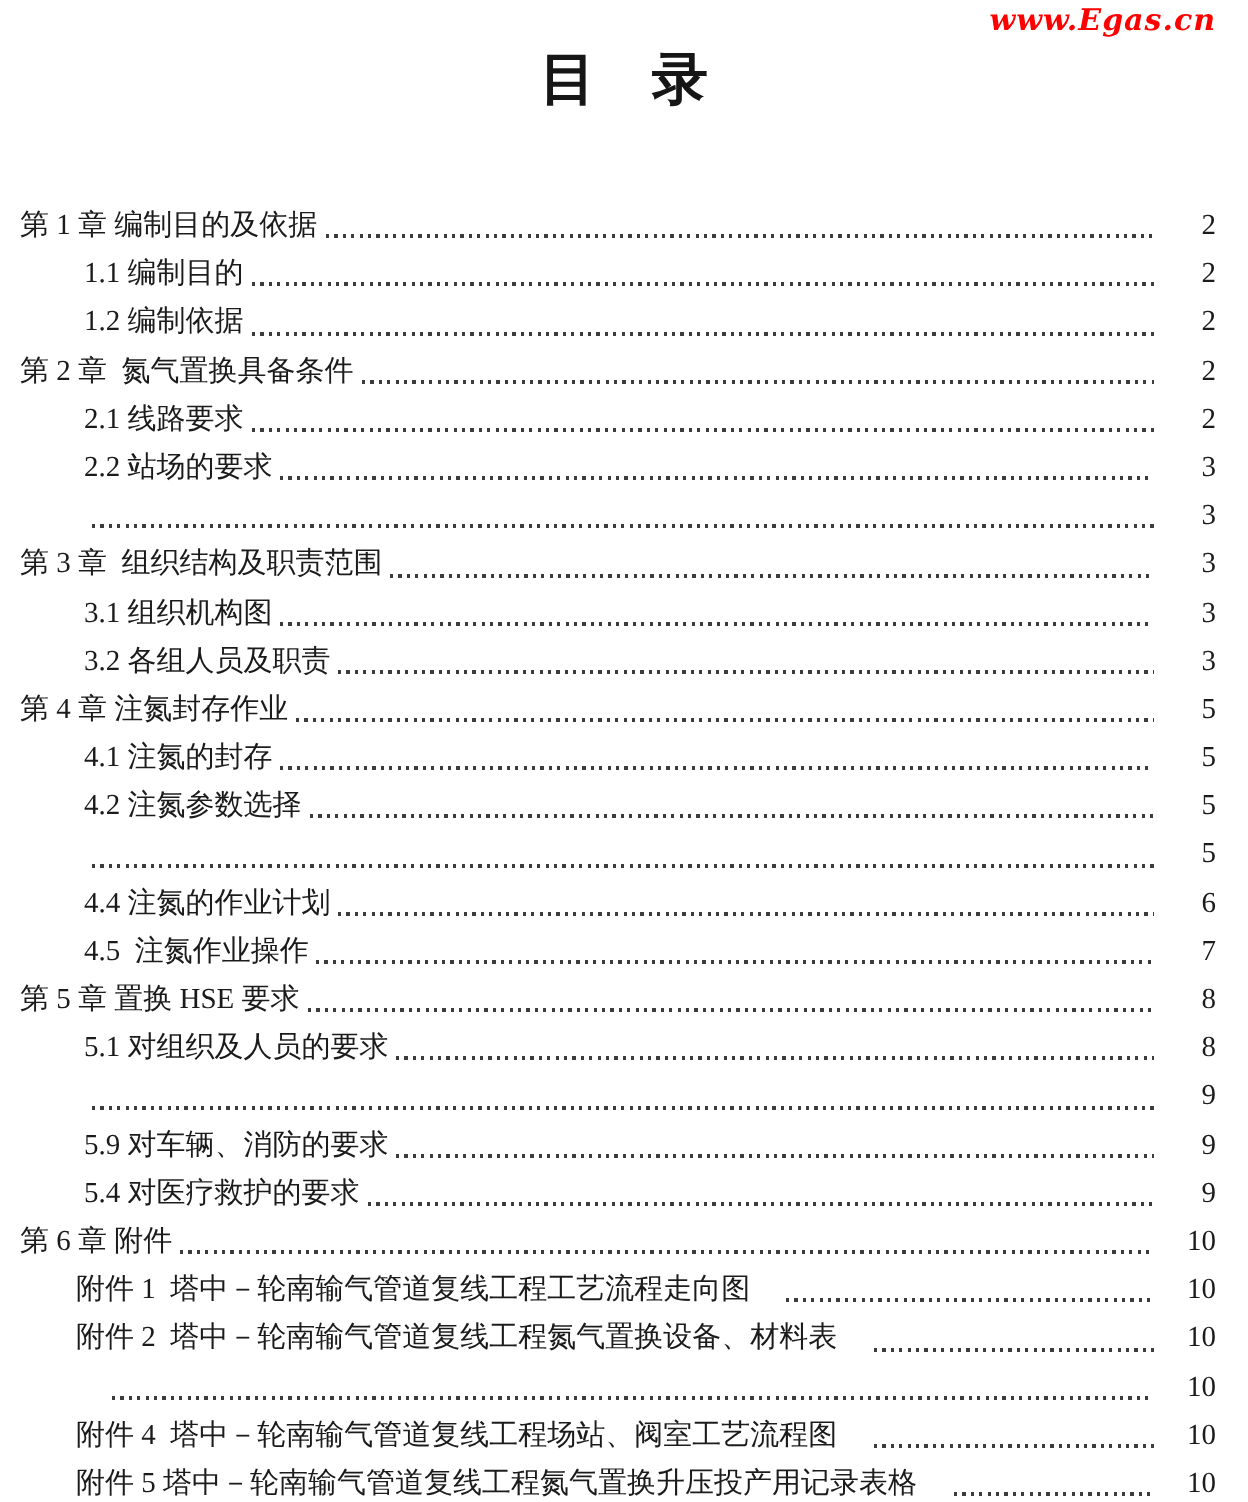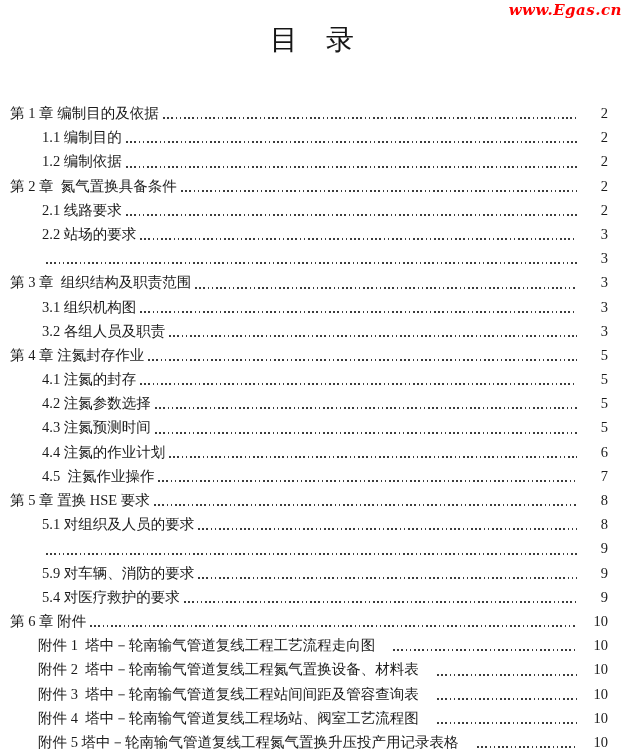--- a/index.html
+++ b/index.html
@@ -10,35 +10,35 @@
     margin: 0 auto;
     background: #ffffff;
     font-family: "Liberation Serif", "DejaVu Serif", serif;
     color: #1b1b1b;
     overflow: hidden;
     box-sizing: border-box;
   }
   .watermark {
     position: absolute;
     top: 1px;
-    right: 2px;
+    right: 16px;
     color: #ff0000;
     font-size: 15px;
     font-weight: bold;
     font-style: italic;
     font-family: "DejaVu Serif", serif;
     letter-spacing: 0.5px;
   }
   .doc-title {
     margin: 0;
     padding-top: 21px;
     height: 37px;
     text-align: center;
     font-size: 28px;
-    font-weight: normal;
+    font-weight: bold;
     white-space: pre;
     color: #161616;
   }
   .toc {
     margin: 43px 16px 0 10px;
   }
   .toc-row {
     display: flex;
     align-items: baseline;
     height: 24.2px;
@@ -129,21 +129,20 @@
         <span class="toc-label">4.1 注氮的封存</span>
         <span class="toc-leader"></span>
         <span class="toc-page">5</span>
       </div>
     <div class="toc-row sub">
         <span class="toc-label">4.2 注氮参数选择</span>
         <span class="toc-leader"></span>
         <span class="toc-page">5</span>
       </div>
     <div class="toc-row sub">
-        <span class="toc-label">4.3 注氮预测时间</span>
         <span class="toc-leader"></span>
         <span class="toc-page">5</span>
       </div>
     <div class="toc-row sub">
         <span class="toc-label">4.4 注氮的作业计划</span>
         <span class="toc-leader"></span>
         <span class="toc-page">6</span>
       </div>
     <div class="toc-row sub">
         <span class="toc-label">4.5  注氮作业操作</span>
@@ -183,21 +182,20 @@
         <span class="toc-label">附件 1  塔中－轮南输气管道复线工程工艺流程走向图</span>
         <span class="toc-leader"></span>
         <span class="toc-page">10</span>
       </div>
     <div class="toc-row attach">
         <span class="toc-label">附件 2  塔中－轮南输气管道复线工程氮气置换设备、材料表</span>
         <span class="toc-leader"></span>
         <span class="toc-page">10</span>
       </div>
     <div class="toc-row attach">
-        <span class="toc-label">附件 3  塔中－轮南输气管道复线工程站间间距及管容查询表</span>
         <span class="toc-leader"></span>
         <span class="toc-page">10</span>
       </div>
     <div class="toc-row attach">
         <span class="toc-label">附件 4  塔中－轮南输气管道复线工程场站、阀室工艺流程图</span>
         <span class="toc-leader"></span>
         <span class="toc-page">10</span>
       </div>
     <div class="toc-row attach">
         <span class="toc-label">附件 5 塔中－轮南输气管道复线工程氮气置换升压投产用记录表格</span>

